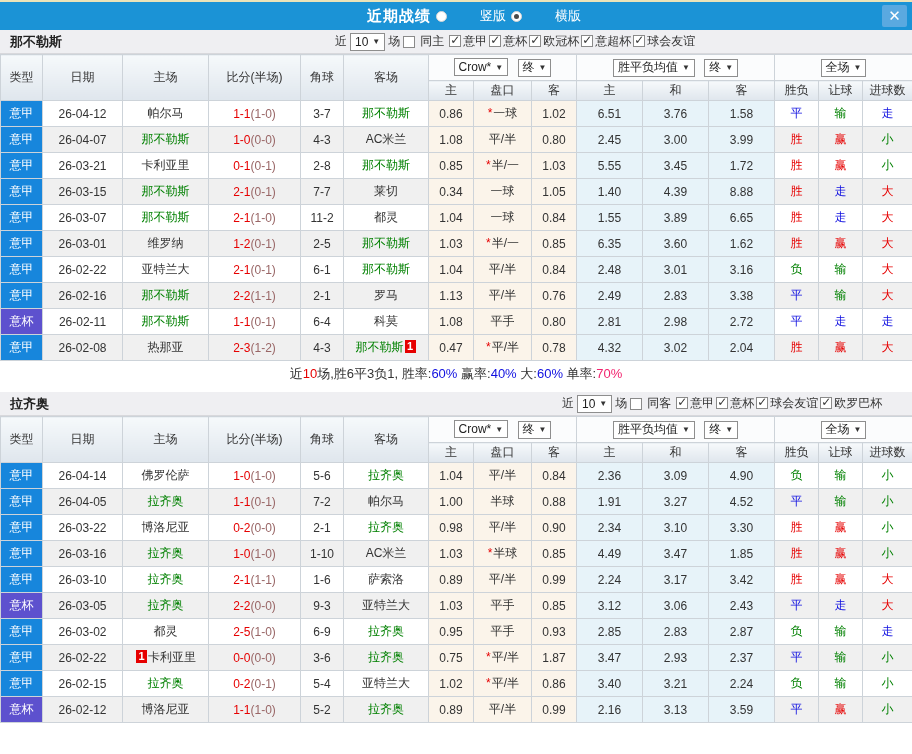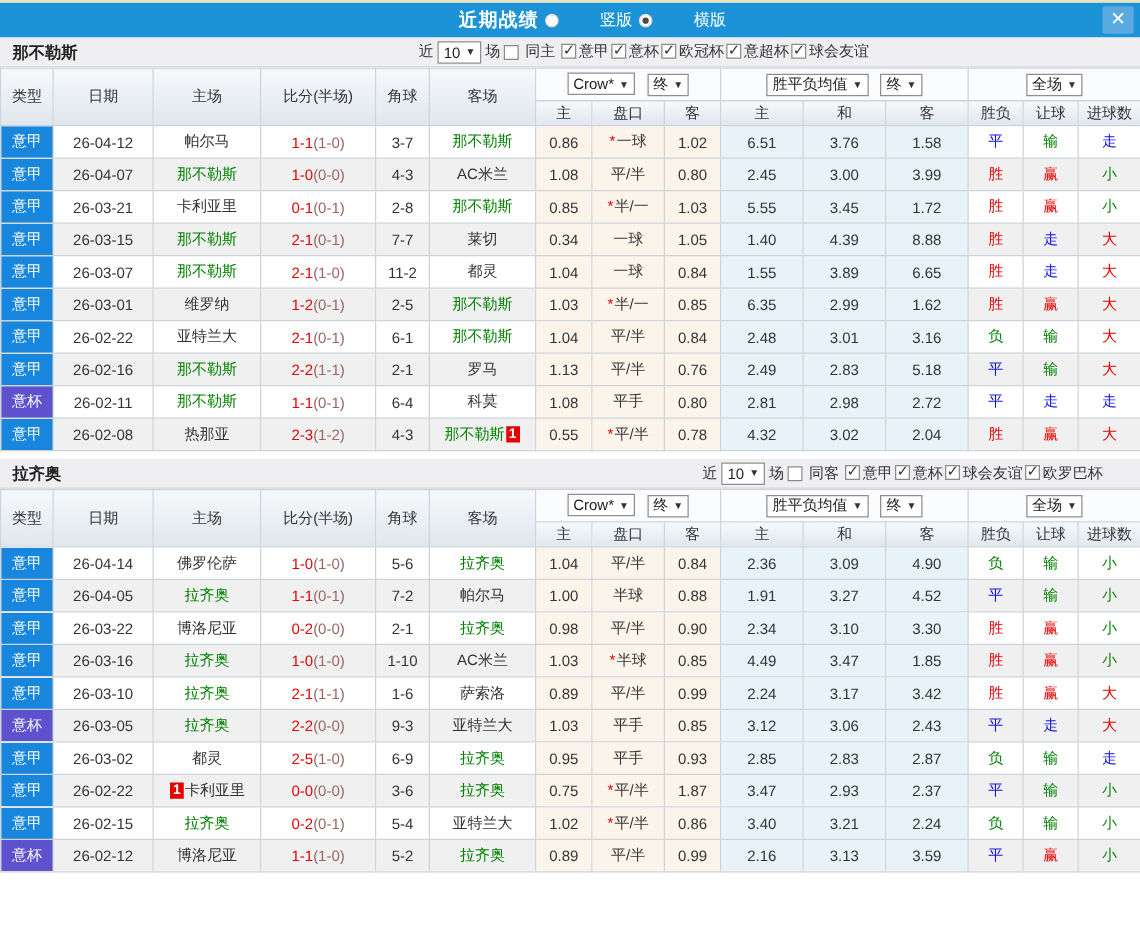--- a/index.html
+++ b/index.html
@@ -266,21 +266,21 @@
             <td class="type type-league">意甲</td>
             <td>26-03-01</td>
             <td><span>维罗纳</span></td>
             <td><span class="score">1-2</span><span class="half">(0-1)</span></td>
             <td>2-5</td>
             <td><span class="tm-green">那不勒斯</span></td>
             <td class="crow">1.03</td>
             <td class="crow"><span class="star">*</span><span>半/一</span></td>
             <td class="crow">0.85</td>
             <td class="avg">6.35</td>
-            <td class="avg">2.99</td>
+            <td class="avg">3.60</td>
             <td class="avg">1.62</td>
             <td class="r-red">胜</td>
             <td class="r-red">赢</td>
             <td class="r-red">大</td>
           </tr>
           <tr>
             <td class="type type-league">意甲</td>
             <td>26-02-22</td>
             <td><span>亚特兰大</span></td>
             <td><span class="score">2-1</span><span class="half">(0-1)</span></td>
@@ -301,21 +301,21 @@
             <td>26-02-16</td>
             <td><span class="tm-green">那不勒斯</span></td>
             <td><span class="score">2-2</span><span class="half">(1-1)</span></td>
             <td>2-1</td>
             <td><span>罗马</span></td>
             <td class="crow">1.13</td>
             <td class="crow"><span>平/半</span></td>
             <td class="crow">0.76</td>
             <td class="avg">2.49</td>
             <td class="avg">2.83</td>
-            <td class="avg">5.18</td>
+            <td class="avg">3.38</td>
             <td class="r-blue">平</td>
             <td class="r-green">输</td>
             <td class="r-red">大</td>
           </tr>
           <tr>
             <td class="type type-cup">意杯</td>
             <td>26-02-11</td>
             <td><span class="tm-green">那不勒斯</span></td>
             <td><span class="score">1-1</span><span class="half">(0-1)</span></td>
             <td>6-4</td>
@@ -330,32 +330,33 @@
             <td class="r-blue">走</td>
             <td class="r-blue">走</td>
           </tr>
           <tr>
             <td class="type type-league">意甲</td>
             <td>26-02-08</td>
             <td><span>热那亚</span></td>
             <td><span class="score">2-3</span><span class="half">(1-2)</span></td>
             <td>4-3</td>
             <td><span class="tm-green">那不勒斯</span><span class="badge">1</span></td>
-            <td class="crow">0.55</td>
+            <td class="crow">0.47</td>
             <td class="crow"><span class="star">*</span><span>平/半</span></td>
             <td class="crow">0.78</td>
             <td class="avg">4.32</td>
             <td class="avg">3.02</td>
             <td class="avg">2.04</td>
             <td class="r-red">胜</td>
             <td class="r-red">赢</td>
             <td class="r-red">大</td>
           </tr>
         </tbody>
     </table>
+    <div class="summary-row"><span class="sum-dark">近</span><span class="sum-red">10</span><span class="sum-dark">场,胜6平3负1, 胜率:</span><span class="sum-blue">60%</span><span class="sum-dark"> 赢率:</span><span class="sum-blue">40%</span><span class="sum-dark"> 大:</span><span class="sum-blue">60%</span><span class="sum-dark"> 单率:</span><span class="sum-pink">70%</span></div>
   </div>
 
   <div class="section sec1">
     <div class="filter-row">
       <span class="team-name">拉齐奥</span>
       <div class="filter-controls">
         <span>近</span>
         <span class="select-box">
             <span>10</span>
             <span class="arr">▼</span>

